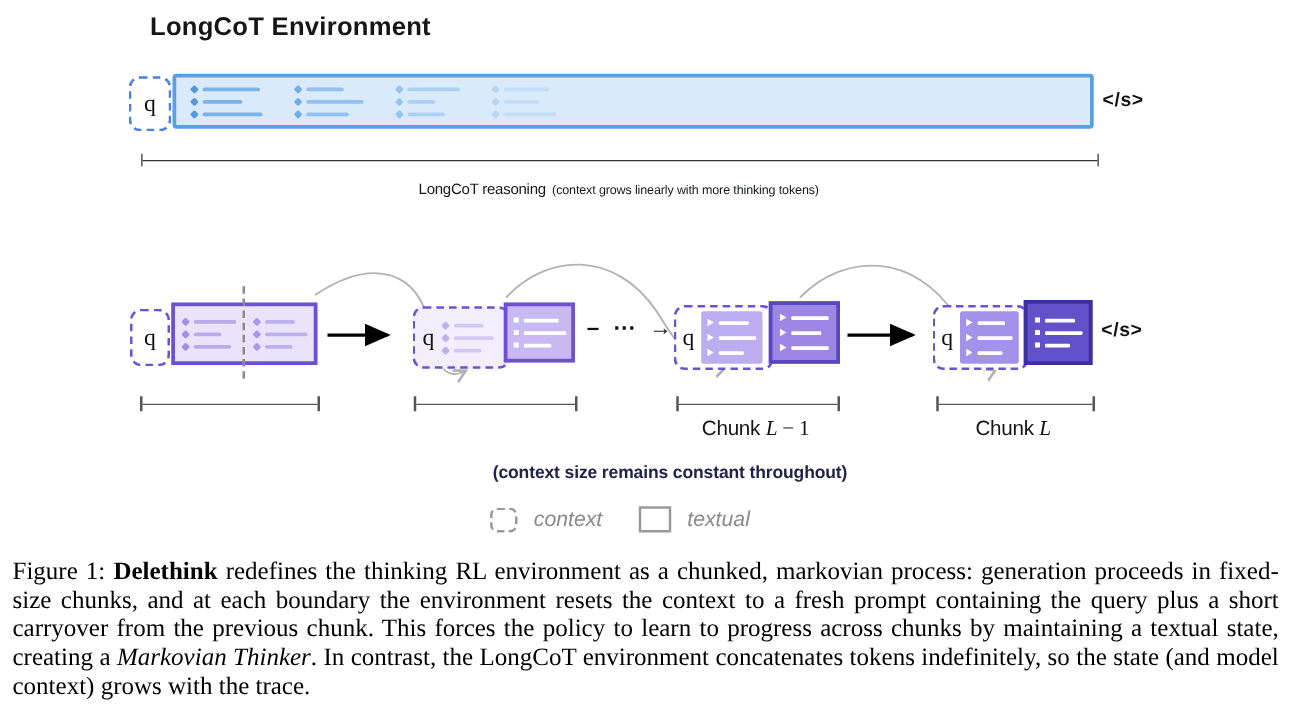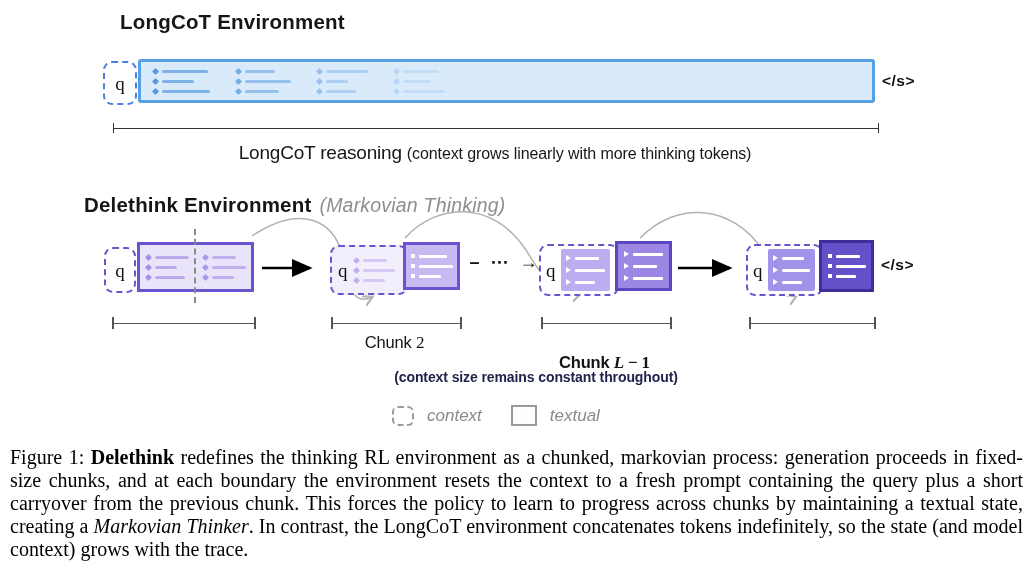--- a/index.html
+++ b/index.html
@@ -33,22 +33,22 @@
 
   .eos{position:absolute;font-weight:bold;font-size:15.5px;color:#111;letter-spacing:.5px;z-index:2;}
 
   
   .bracket{position:absolute;height:10px;border-left:1.5px solid #333;border-right:1.5px solid #333;}
   .bracket::before{content:"";position:absolute;left:0;right:0;top:50%;border-top:1.2px solid #333;}
   .bracket.gray{border-left:2px solid #555;border-right:2px solid #555;}
   .bracket.gray::before{border-top:1.6px solid #555;}
 
   .lc-caption{position:absolute;left:113px;top:142px;width:764px;text-align:center;color:#15171c;}
-  .lc-caption .big{font-size:19px;letter-spacing:-.2px;}
-  .lc-caption .small{font-size:16px;margin-left:5px;letter-spacing:-.1px;}
+  .lc-caption .big{font-size:12px;letter-spacing:-.2px;}
+  .lc-caption .small{font-size:10px;margin-left:5px;letter-spacing:-.1px;}
 
   
   .rect{position:absolute;box-sizing:border-box;border:3px solid #6a52d0;z-index:2;
         display:flex;align-items:center;justify-content:center;gap:14px;}
   .wrow .trow{gap:4px;}
   .wline{height:3px;background:#fff;border-radius:1px;}
   .wsq{width:4px;height:4px;background:#fff;}
   .wtri{width:0;height:0;border-top:3px solid transparent;border-bottom:3px solid transparent;border-left:5px solid #fff;}
   .wcol{display:flex;flex-direction:column;gap:6px;}
 
@@ -149,23 +149,20 @@
   </div>
 
   <div class="eos" style="left:882px;top:72px;">&lt;/s&gt;</div>
 
   <div class="bracket" style="left:113px;top:123px;width:764px;"></div>
 
   <div class="lc-caption">
     <span class="big">LongCoT reasoning</span><span class="small">(context grows linearly with more thinking tokens)</span>
   </div>
 
-  <div class="sec-title" style="left:84px;top:193px;">
-    <span>Delethink Environment</span><span class="sec-sub">(Markovian Thinking)</span>
-  </div>
 
   <svg class="overlay" width="1033" height="578">
     <defs>
       <marker id="ga" markerWidth="9" markerHeight="9" refX="6" refY="3.5" orient="auto">
         <path d="M0,0 L6.5,3.5 L0,7" fill="none" stroke="#b2b2b2" stroke-width="1.4"></path>
       </marker>
       <marker id="ba" markerWidth="9" markerHeight="8" refX="7" refY="3.5" orient="auto">
         <path d="M0,0 L8,3.5 L0,7 z" fill="#000"></path>
       </marker>
     </defs>
@@ -239,24 +236,20 @@
           <span class="wsq"></span>
           <span class="wline" style="width:34px"></span>
         </div>
       <div class="trow">
           <span class="wsq"></span>
           <span class="wline" style="width:22px"></span>
         </div>
     </div>
   </div>
   <div class="bracket gray" style="left:331px;top:317px;width:127px;height:12px;"></div>
-  <div class="chunk-label" style="left:331px;top:333px;width:127px;">
-    <span>Chunk</span>
-    <span class="cvar it"></span><span class="cvar">2</span>
-  </div>
 
   <div class="connector">– ⋯ →</div>
 
   <div class="qbox purple" style="left:539px;top:244px;width:71px;height:48px;justify-content:flex-start;padding-left:5px;gap:5px;">
     <span class="qchar">q</span>
     <div class="wcol" style="background:#bcadf0;padding:6px 5px;border-radius:2px;">
       <div class="trow">
           <span class="wtri"></span>
           <span class="wline" style="width:24px"></span>
         </div>
@@ -280,21 +273,21 @@
           <span class="wtri"></span>
           <span class="wline" style="width:24px"></span>
         </div>
       <div class="trow">
           <span class="wtri"></span>
           <span class="wline" style="width:30px"></span>
         </div>
     </div>
   </div>
   <div class="bracket gray" style="left:541px;top:317px;width:127px;height:12px;"></div>
-  <div class="chunk-label" style="left:541px;top:353px;width:127px;font-weight:bold;">
+  <div class="chunk-label" style="left:541px;top:333px;width:127px;">
     <span>Chunk</span>
     <span class="cvar it">L</span><span class="cvar"> − 1</span>
   </div>
 
   <div class="qbox purple" style="left:746px;top:244px;width:68px;height:48px;justify-content:flex-start;padding-left:5px;gap:5px;">
     <span class="qchar">q</span>
     <div class="wcol" style="background:#a392e9;padding:6px 5px;border-radius:2px;">
       <div class="trow">
           <span class="wtri"></span>
           <span class="wline" style="width:22px"></span>
@@ -320,20 +313,24 @@
           <span class="wline" style="width:30px"></span>
         </div>
       <div class="trow">
           <span class="wsq"></span>
           <span class="wline" style="width:20px"></span>
         </div>
     </div>
   </div>
   <div class="eos" style="left:881px;top:256px;">&lt;/s&gt;</div>
   <div class="bracket gray" style="left:749px;top:317px;width:123px;height:12px;"></div>
+  <div class="chunk-label" style="left:749px;top:333px;width:123px;">
+    <span>Chunk</span>
+    <span class="cvar it">L</span><span class="cvar"></span>
+  </div>
 
   <div class="note">(context size remains constant throughout)</div>
 
   <div class="legend">
     <span class="lg-dash"></span>
     <span class="lg-label">context</span>
     <span class="lg-solid"></span>
     <span class="lg-label">textual</span>
   </div>
 

